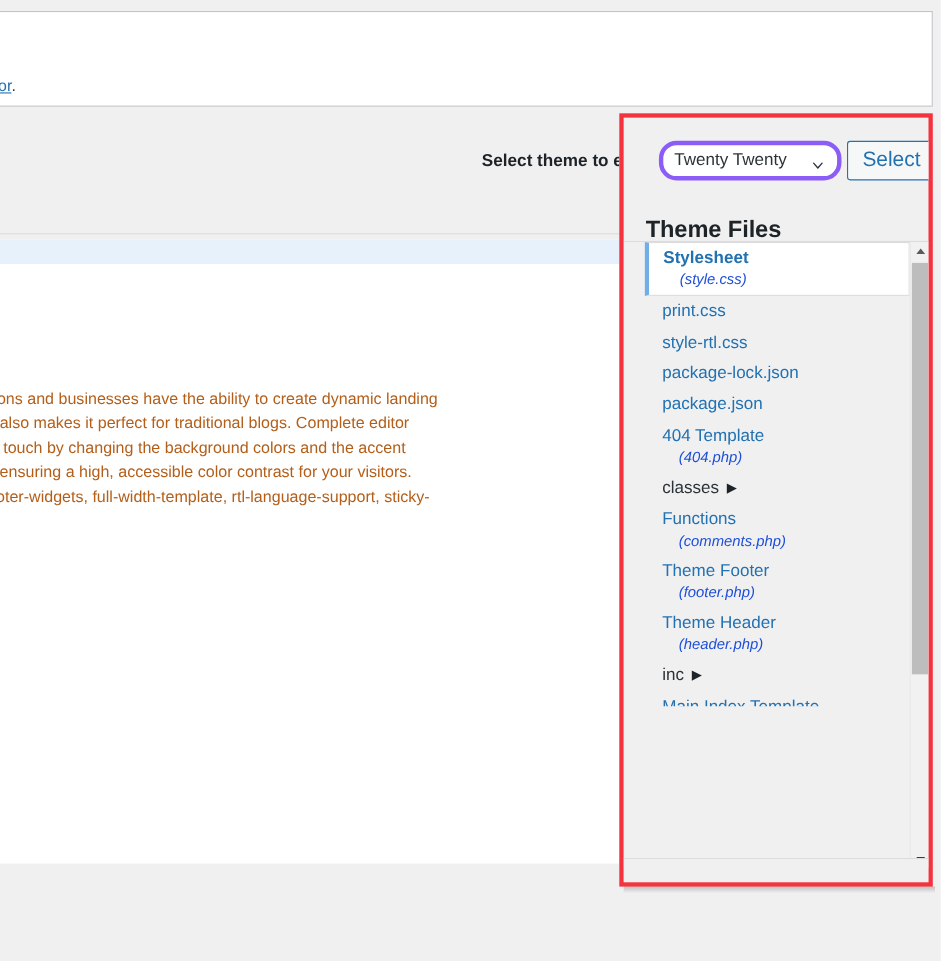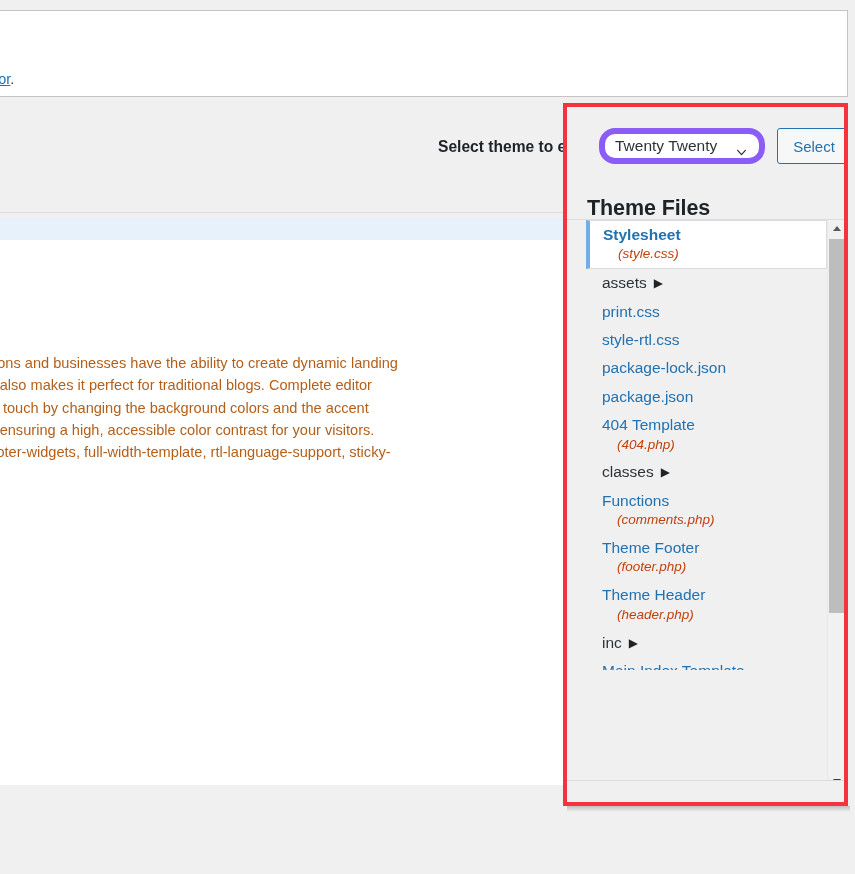--- a/index.html
+++ b/index.html
@@ -108,44 +108,44 @@
   
   .selector-row {
     position: absolute;
     left: 0; top: 19px;
     height: 40px;
     display: flex; align-items: center;
   }
   .theme-select {
     width: 166px; height: 36px;
     background: #ffffff;
-    border: 6px solid #8b5cf6;
+    border: 4px solid #8b5cf6;
     border-radius: 16px;
     display: flex; align-items: center;
     padding: 0 10px;
     font-size: 15.5px;
     color: #2c3338;
     position: relative;
     margin-left: 32px;
   }
   .theme-select .caret {
     position: absolute; right: 12px; top: 13px;
     width: 11px; height: 11px;
   }
   .select-btn {
-    margin-left: 12px;
+    margin-left: 5px;
     height: 36px;
     min-width: 74px;
     padding: 0 13px;
     display: flex; align-items: center; justify-content: center;
     background: #f6f7f7;
     border: 1px solid #2271b1;
     border-radius: 3px;
     color: #2271b1;
-    font-size: 15px;
+    font-size: 19px;
   }
 
   
   .select-label {
     position: absolute;
     left: 438px; top: 138px;
     font-size: 15.6px;
     color: #1d2327;
     font-weight: 600;
     white-space: nowrap;
@@ -199,21 +199,21 @@
     color: #2271b1;
   }
   .file-name.folder {
     color: #2c3338;
   }
   .file-name.active-name { font-weight: bold; color: #2271b1; }
   .file-sub {
     display: block;
     font-size: 13.5px;
     font-style: italic;
-    color: #c2410c;
+    color: #1d4ed8;
     padding-left: 15px;
     margin-top: 2px;
   }
   .folder-arrow {
     display: inline-block;
     margin-left: 7px;
     font-size: 12px;
     color: #1d2327;
     vertical-align: 1px;
   }
@@ -310,23 +310,20 @@
       <div class="files-title">Theme Files</div>
 
       <div class="file-list-box">
         <div class="file-list-viewport">
           <ul class="file-ul" id="file-list">
               <li class="file-item active">
                 <span class="file-name active-name">Stylesheet</span>
                 <span class="file-sub">(style.css)</span>
               </li>
               <li class="file-item">
-                <span class="file-name folder">assets<span class="folder-arrow">▶</span></span>
-              </li>
-              <li class="file-item">
                 <span class="file-name">print.css</span>
               </li>
               <li class="file-item">
                 <span class="file-name">style-rtl.css</span>
               </li>
               <li class="file-item">
                 <span class="file-name">package-lock.json</span>
               </li>
               <li class="file-item">
                 <span class="file-name">package.json</span>

